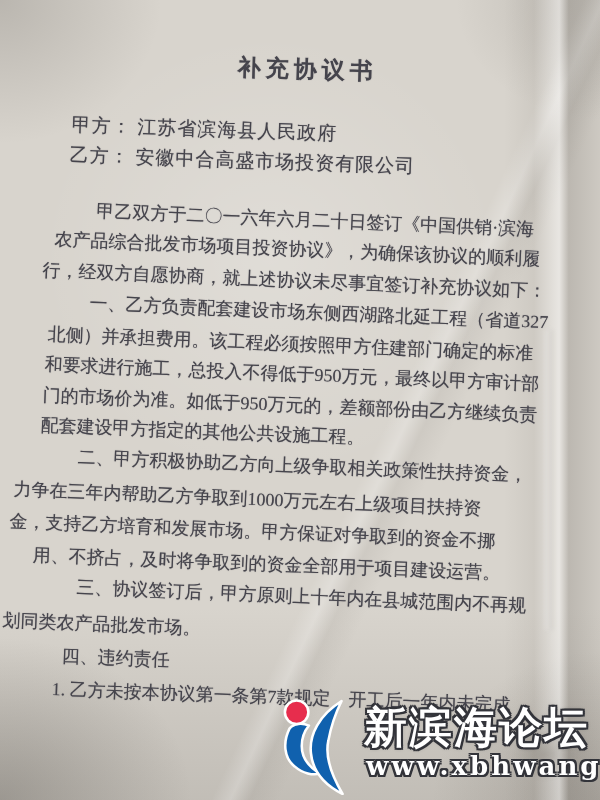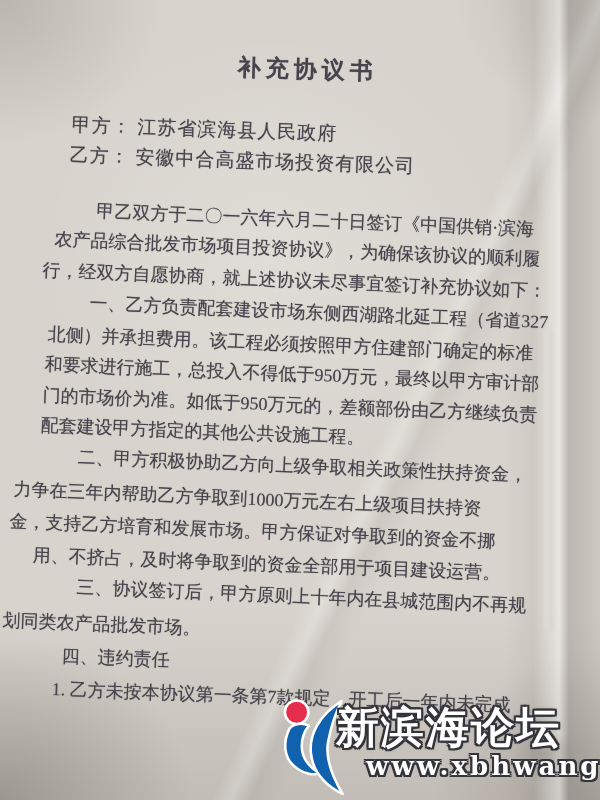--- a/index.html
+++ b/index.html
@@ -40,21 +40,21 @@
   
   .tl{
     position:absolute;white-space:nowrap;transform-origin:left top;
     color:#45444c;text-shadow:0 0 1px rgba(69,68,76,0.55);
     font-size:18px;letter-spacing:0px;line-height:1;
   }
   .doc-title{font-size:23px;font-weight:bold;letter-spacing:5px;}
   .party{font-size:19px;letter-spacing:1px;}
   
   .wm-name{
-    position:absolute;left:336px;top:706px;white-space:nowrap;
+    position:absolute;left:364px;top:706px;white-space:nowrap;
     font-family:"Liberation Sans", sans-serif;font-weight:bold;
     font-size:43px;letter-spacing:2px;line-height:1;color:#ffffff;
     text-shadow:-2px 0 0 #33343a, 2px 0 0 #33343a, 0 -2px 0 #33343a, 0 2px 0 #33343a,
       -2px -2px 0 #33343a, 2px 2px 0 #33343a, -2px 2px 0 #33343a, 2px -2px 0 #33343a,
       0 0 4px rgba(40,40,46,0.6);
   }
   .wm-url{
     position:absolute;left:366px;top:753px;white-space:nowrap;
     font-family:"DejaVu Serif", serif;font-weight:bold;
     font-size:26px;letter-spacing:3px;line-height:1;color:#ffffff;

